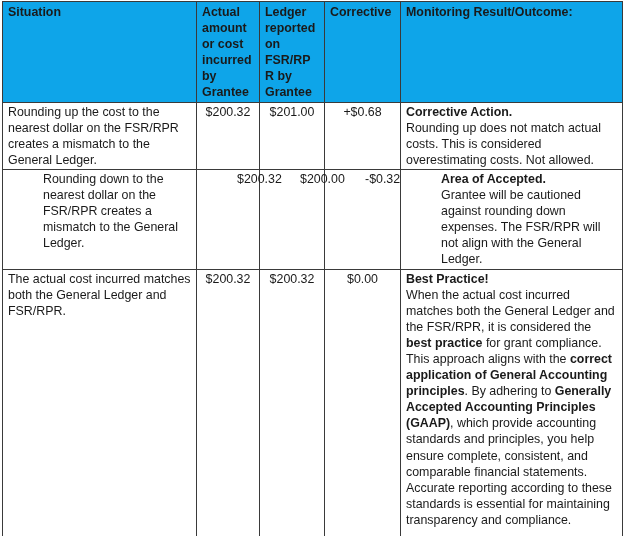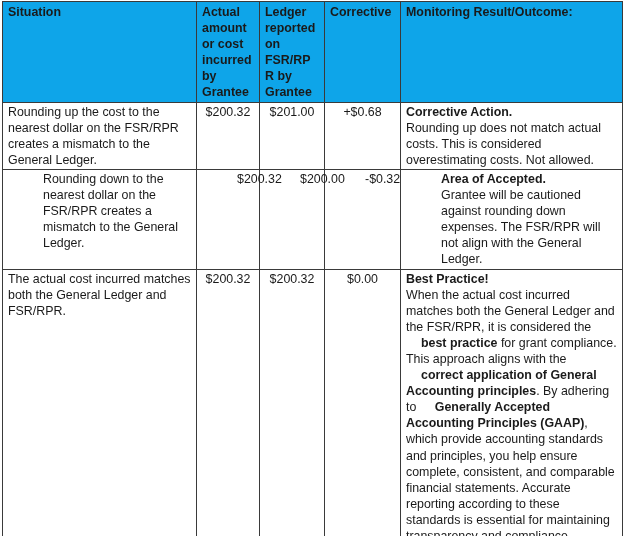--- a/index.html
+++ b/index.html
@@ -45,21 +45,21 @@
   }
   table.monitor td.num {
     text-align: center;
     padding-right: 5px;
     white-space: nowrap;
   }
   tr.row1 td { height: 62px; }
   tr.row2 td { height: 76px; padding-left: 40px; }
   tr.row3 td { height: 285px; }
   .outcome-title { font-weight: bold; display: block; }
-  .b { font-weight: bold; margin-left: 15px; }
+  .b { font-weight: bold; }
 </style>
 </head>
 <body>
 
 <table class="monitor">
   <colgroup>
     <col class="c1">
       <col class="c2">
       <col class="c3">
       <col class="c4">

